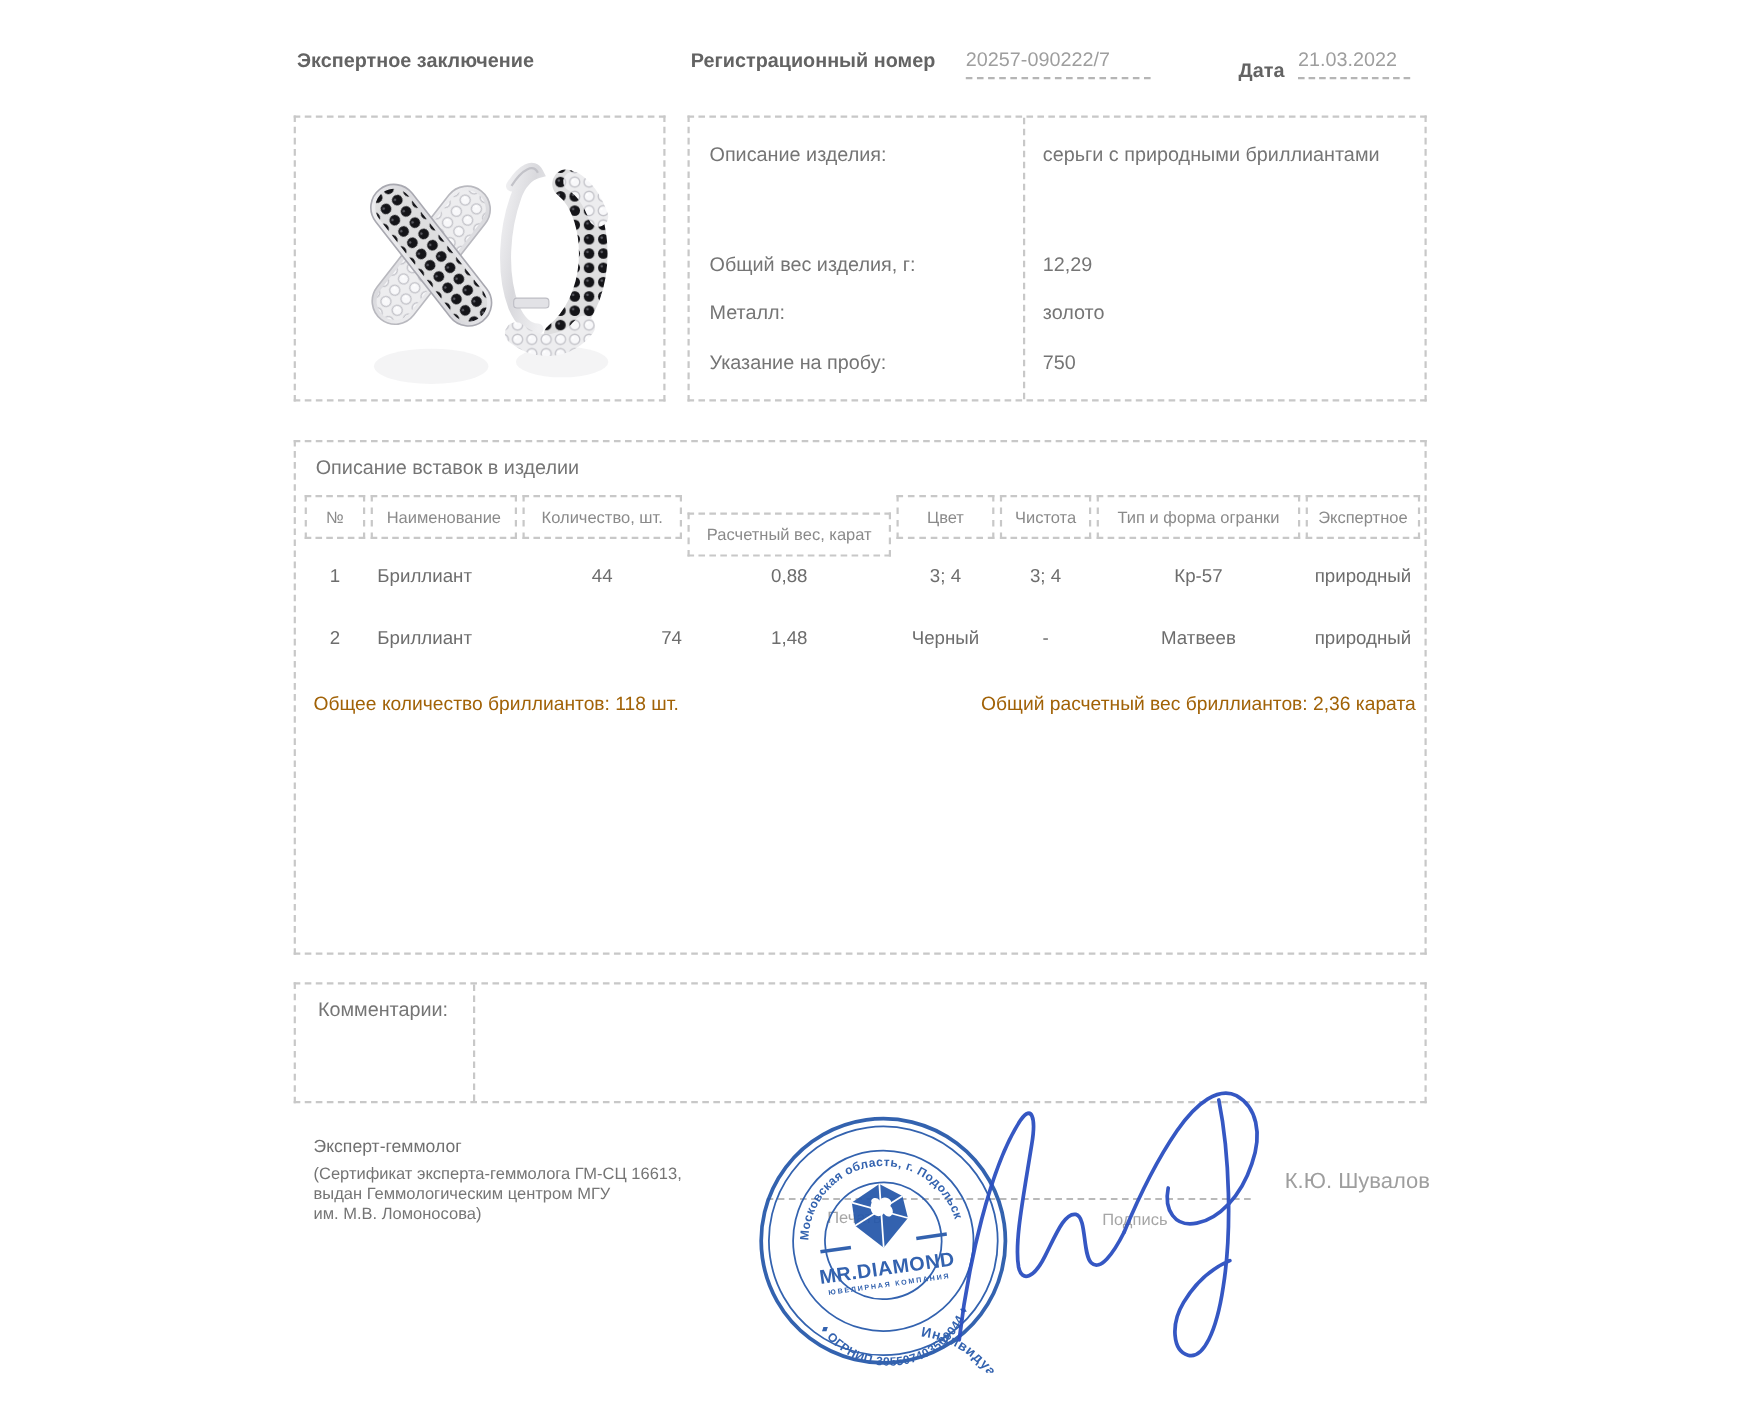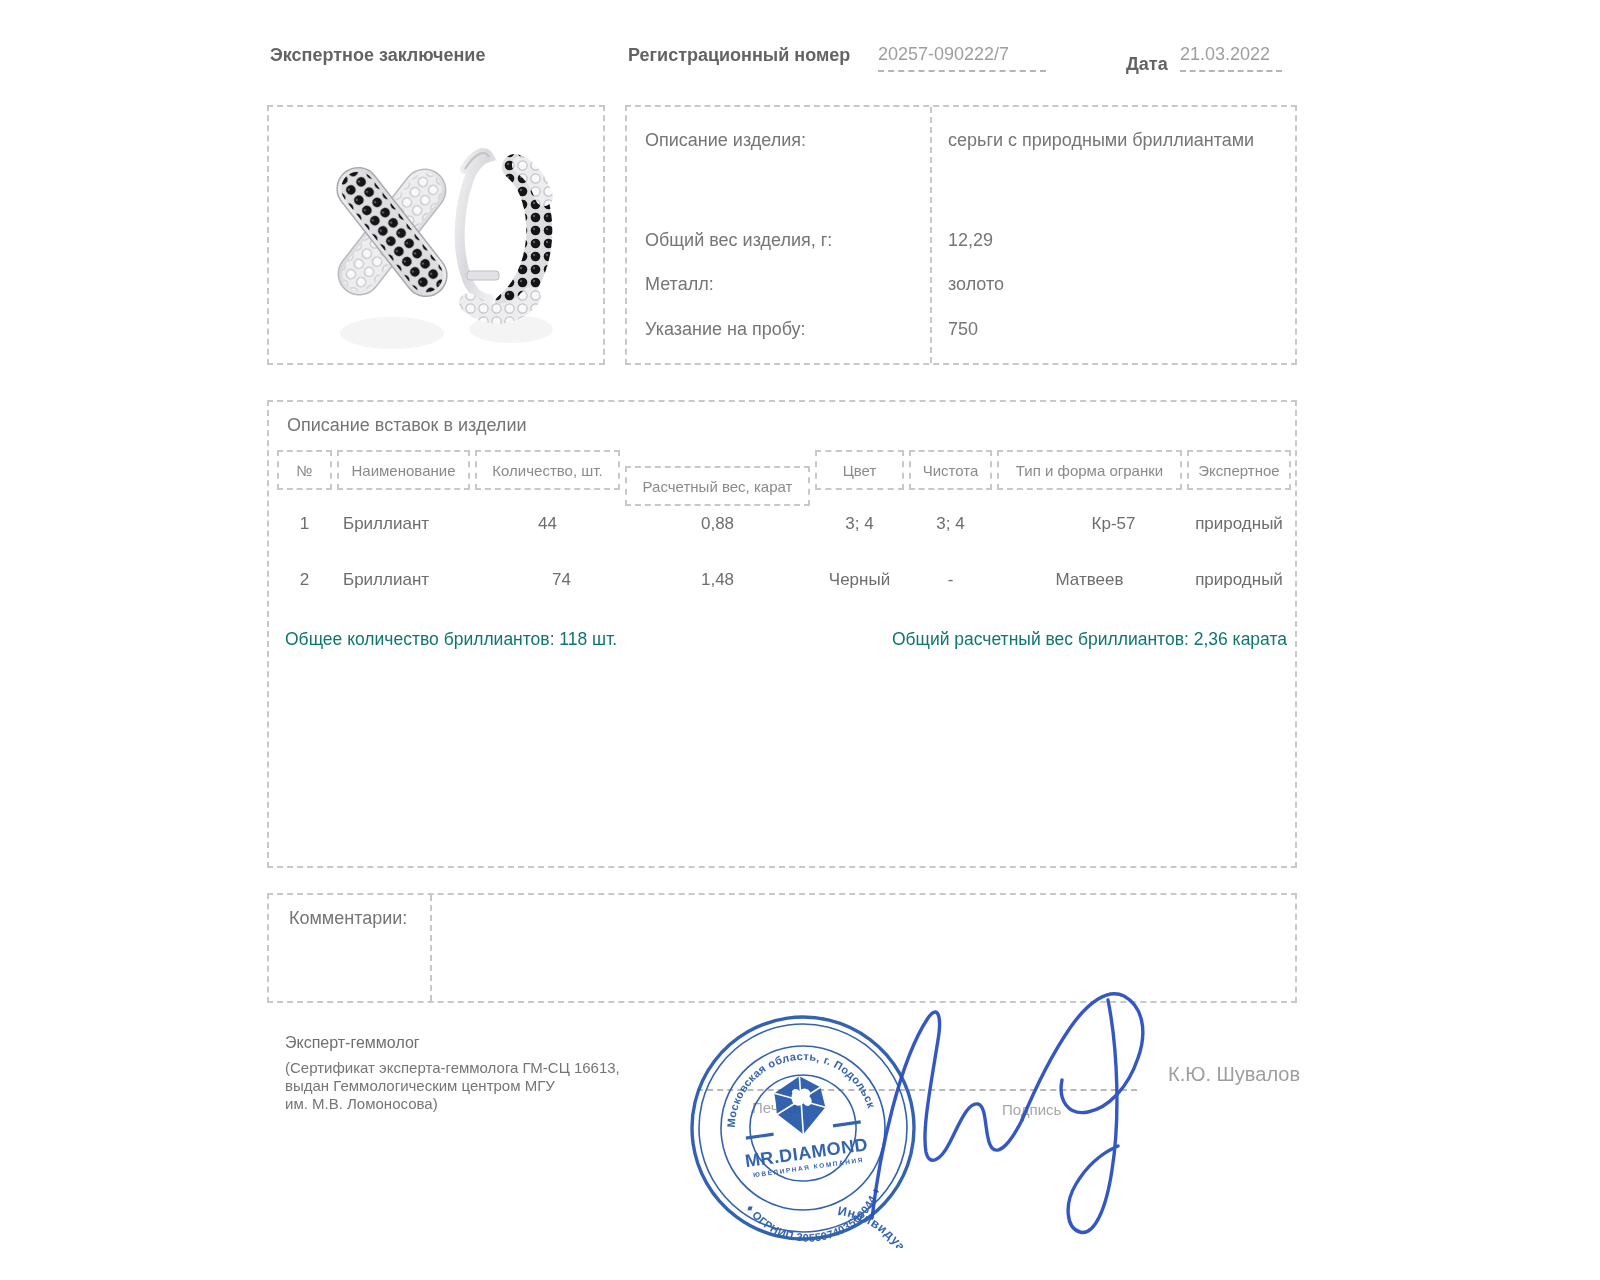--- a/index.html
+++ b/index.html
@@ -10,21 +10,21 @@
   .light-val{font-size:18px;color:#9e9e9e;border-bottom:2px dashed #b5b5b5;padding-bottom:5px;}
   .dash-box{position:absolute;border:2px dashed #c8c8c8;box-sizing:border-box;}
   .doc-text{font-size:18px;color:#757575;}
   .vdash{position:absolute;border-left:2px dashed #c8c8c8;}
   .hdash{position:absolute;border-top:2px dashed #b9b9b9;}
   .th-cell{position:absolute;border:2px dashed #c8c8c8;box-sizing:border-box;height:40px;
            display:flex;align-items:center;justify-content:center;
            font-size:15px;color:#8a8a8a;text-align:center;}
   .td-cell{position:absolute;height:24px;line-height:24px;font-size:17px;color:#6d6d6d;text-align:center;}
   .td-left{text-align:left;padding-left:6px;}
-  .totals{font-size:17.5px;color:#0f766e;}
+  .totals{font-size:17.5px;color:#a16207;}
   .cert{font-size:15px;line-height:17.5px;color:#757575;}
   .sig-label{font-size:15px;color:#a6a6a6;}
 </style>
 </head>
 <body>
 
 <div class="page">
 
   <div class="abs bold-label" style="left:270px;top:45px;">Экспертное заключение</div>
   <div class="abs bold-label" style="left:628px;top:45px;">Регистрационный номер</div>
@@ -105,28 +105,28 @@
     <div class="th-cell" style="left:728px;top:48px;width:185px;">Тип и форма огранки</div>
     <div class="th-cell" style="left:918px;top:48px;width:104px;">Экспертное</div>
 
     <div>
       <div class="td-cell" style="left:8px;top:110px;width:55px;">1</div>
       <div class="td-cell td-left" style="left:68px;top:110px;width:133px;">Бриллиант</div>
       <div class="td-cell" style="left:206px;top:110px;width:145px;">44</div>
       <div class="td-cell" style="left:356px;top:110px;width:185px;">0,88</div>
       <div class="td-cell" style="left:546px;top:110px;width:89px;">3; 4</div>
       <div class="td-cell" style="left:640px;top:110px;width:83px;">3; 4</div>
-      <div class="td-cell" style="left:752px;top:110px;width:185px;">Кр-57</div>
+      <div class="td-cell" style="left:728px;top:110px;width:185px;">Кр-57</div>
       <div class="td-cell" style="left:918px;top:110px;width:104px;">природный</div>
     </div>
 
     <div>
       <div class="td-cell" style="left:8px;top:166px;width:55px;">2</div>
       <div class="td-cell td-left" style="left:68px;top:166px;width:133px;">Бриллиант</div>
-      <div class="td-cell" style="left:220px;top:166px;width:145px;">74</div>
+      <div class="td-cell" style="left:206px;top:166px;width:145px;text-align:right;">74</div>
       <div class="td-cell" style="left:356px;top:166px;width:185px;">1,48</div>
       <div class="td-cell" style="left:546px;top:166px;width:89px;">Черный</div>
       <div class="td-cell" style="left:640px;top:166px;width:83px;">-</div>
       <div class="td-cell" style="left:728px;top:166px;width:185px;">Матвеев</div>
       <div class="td-cell" style="left:918px;top:166px;width:104px;">природный</div>
     </div>
 
     <div class="abs totals" style="left:16px;top:227px;">Общее количество бриллиантов: 118 шт.</div>
     <div class="abs totals" style="right:8px;top:227px;">Общий расчетный вес бриллиантов: 2,36 карата</div>
   </div>

